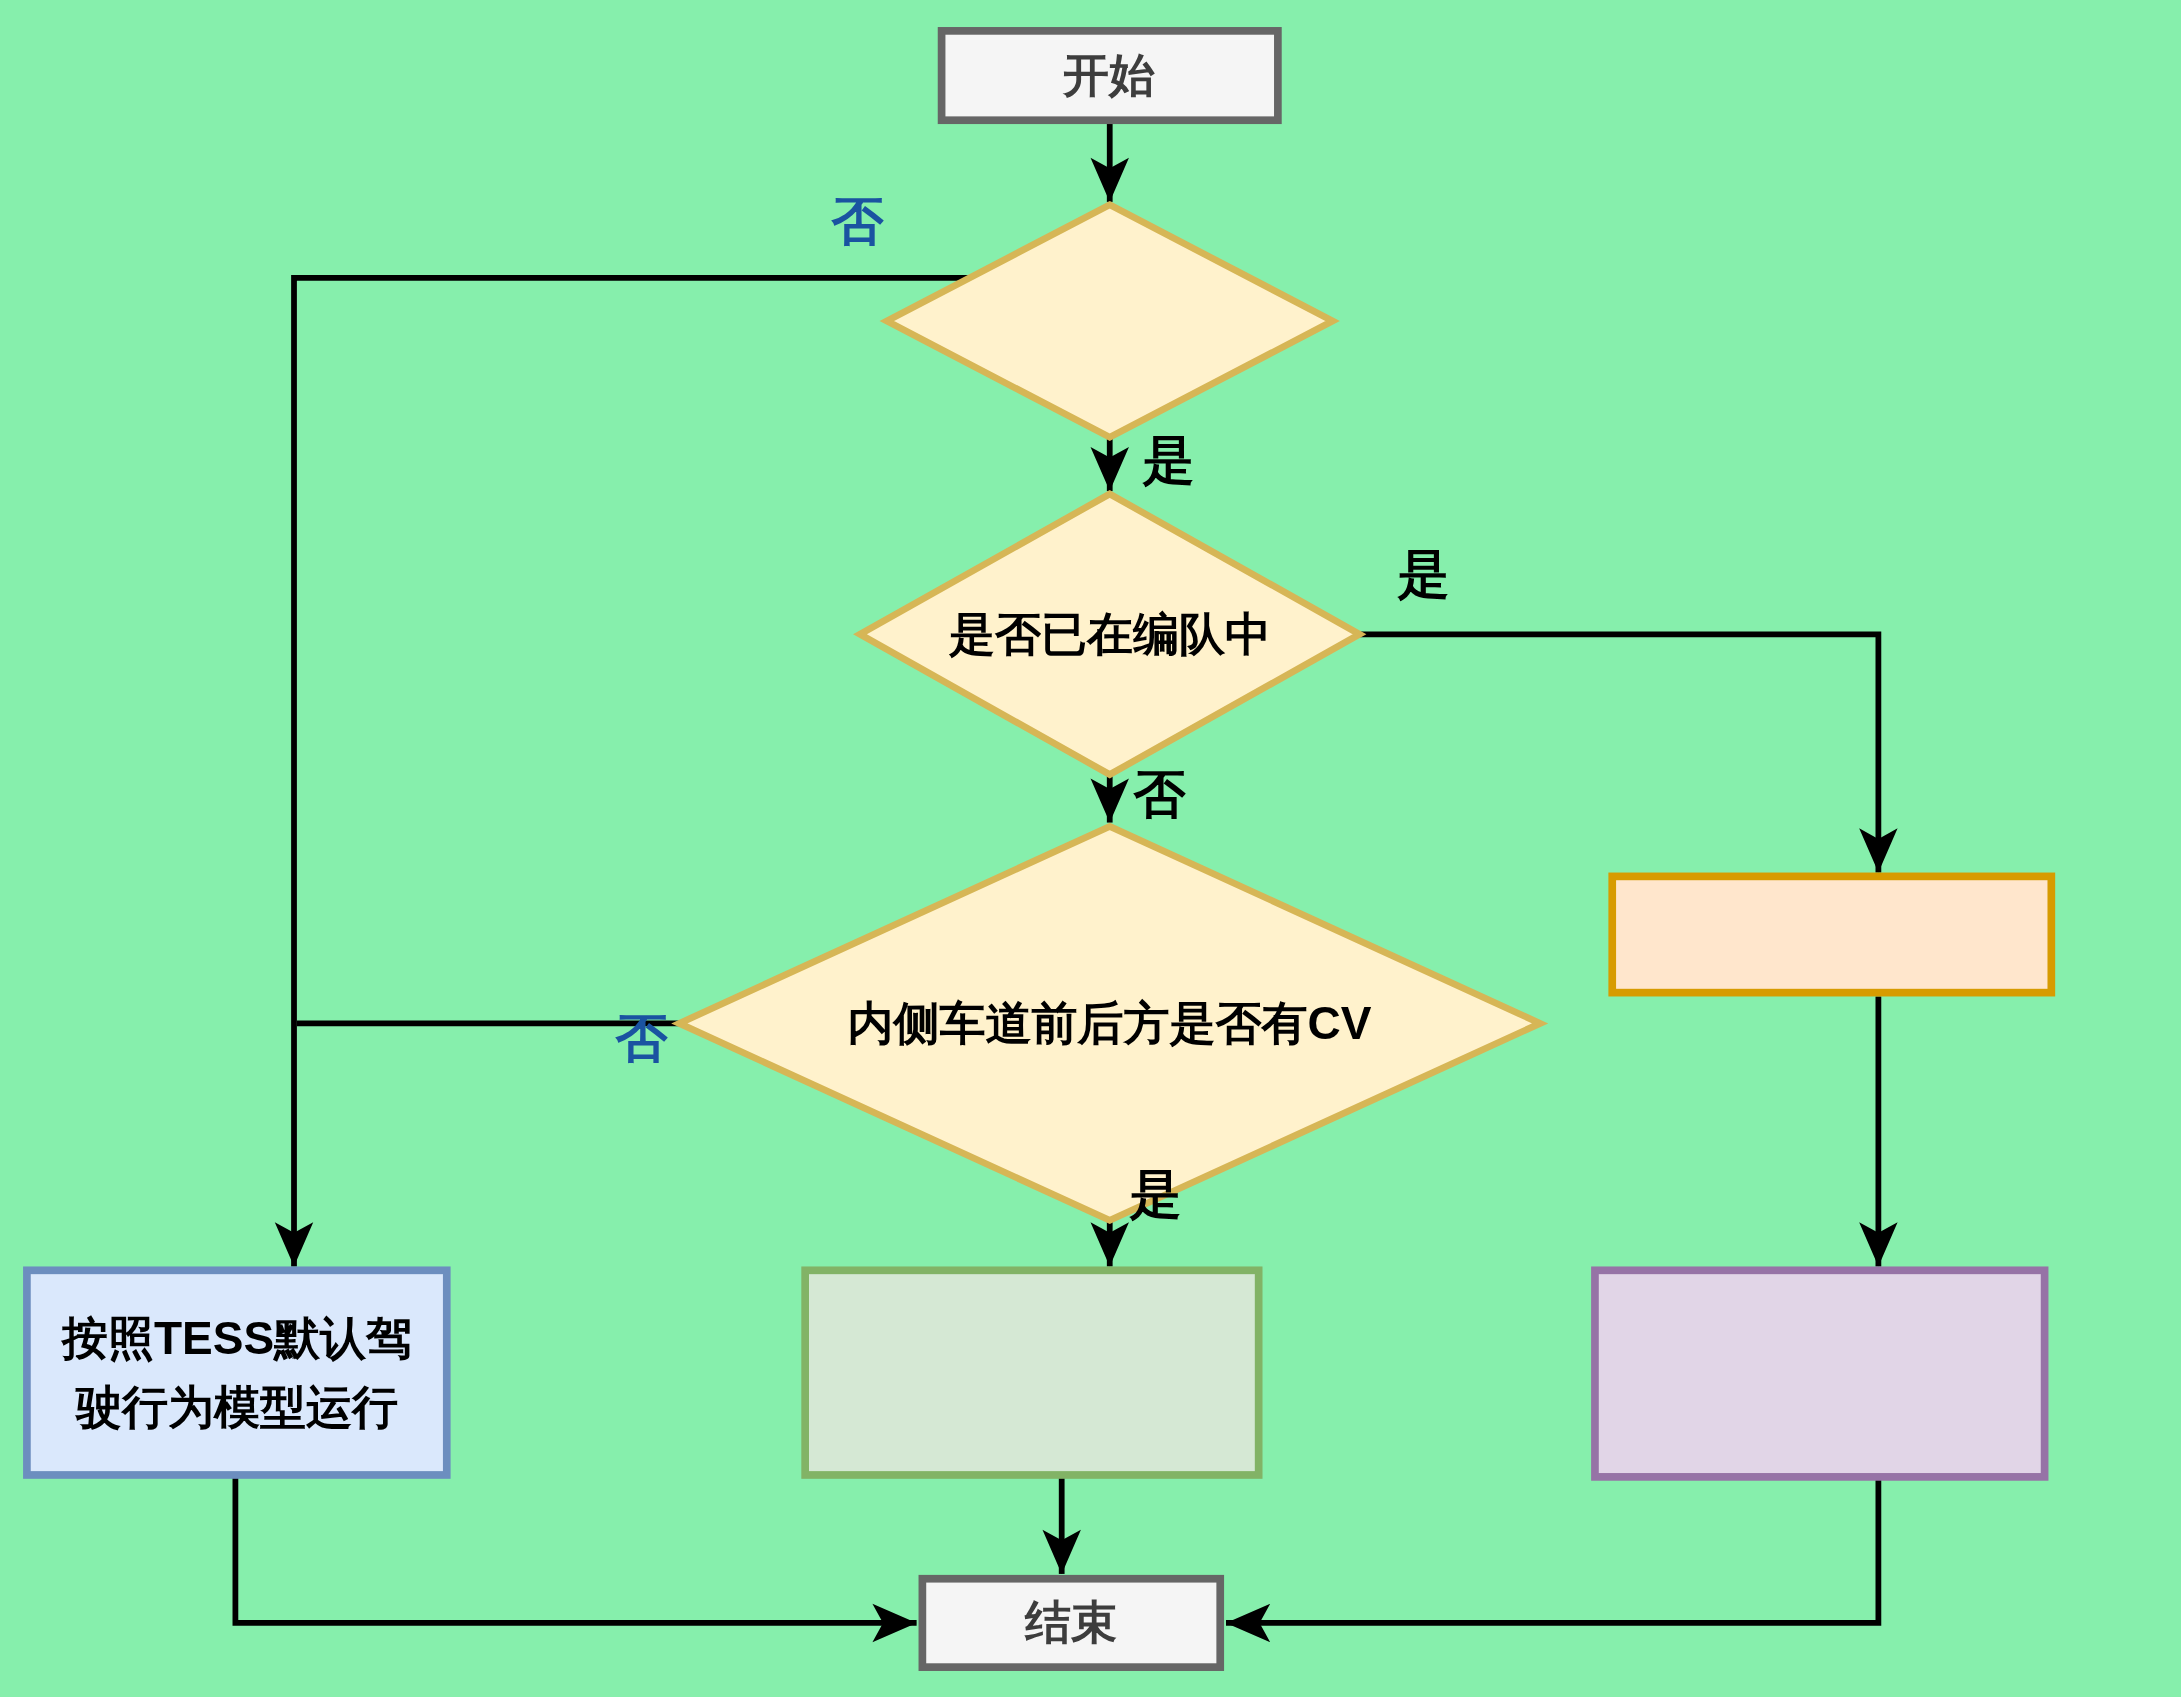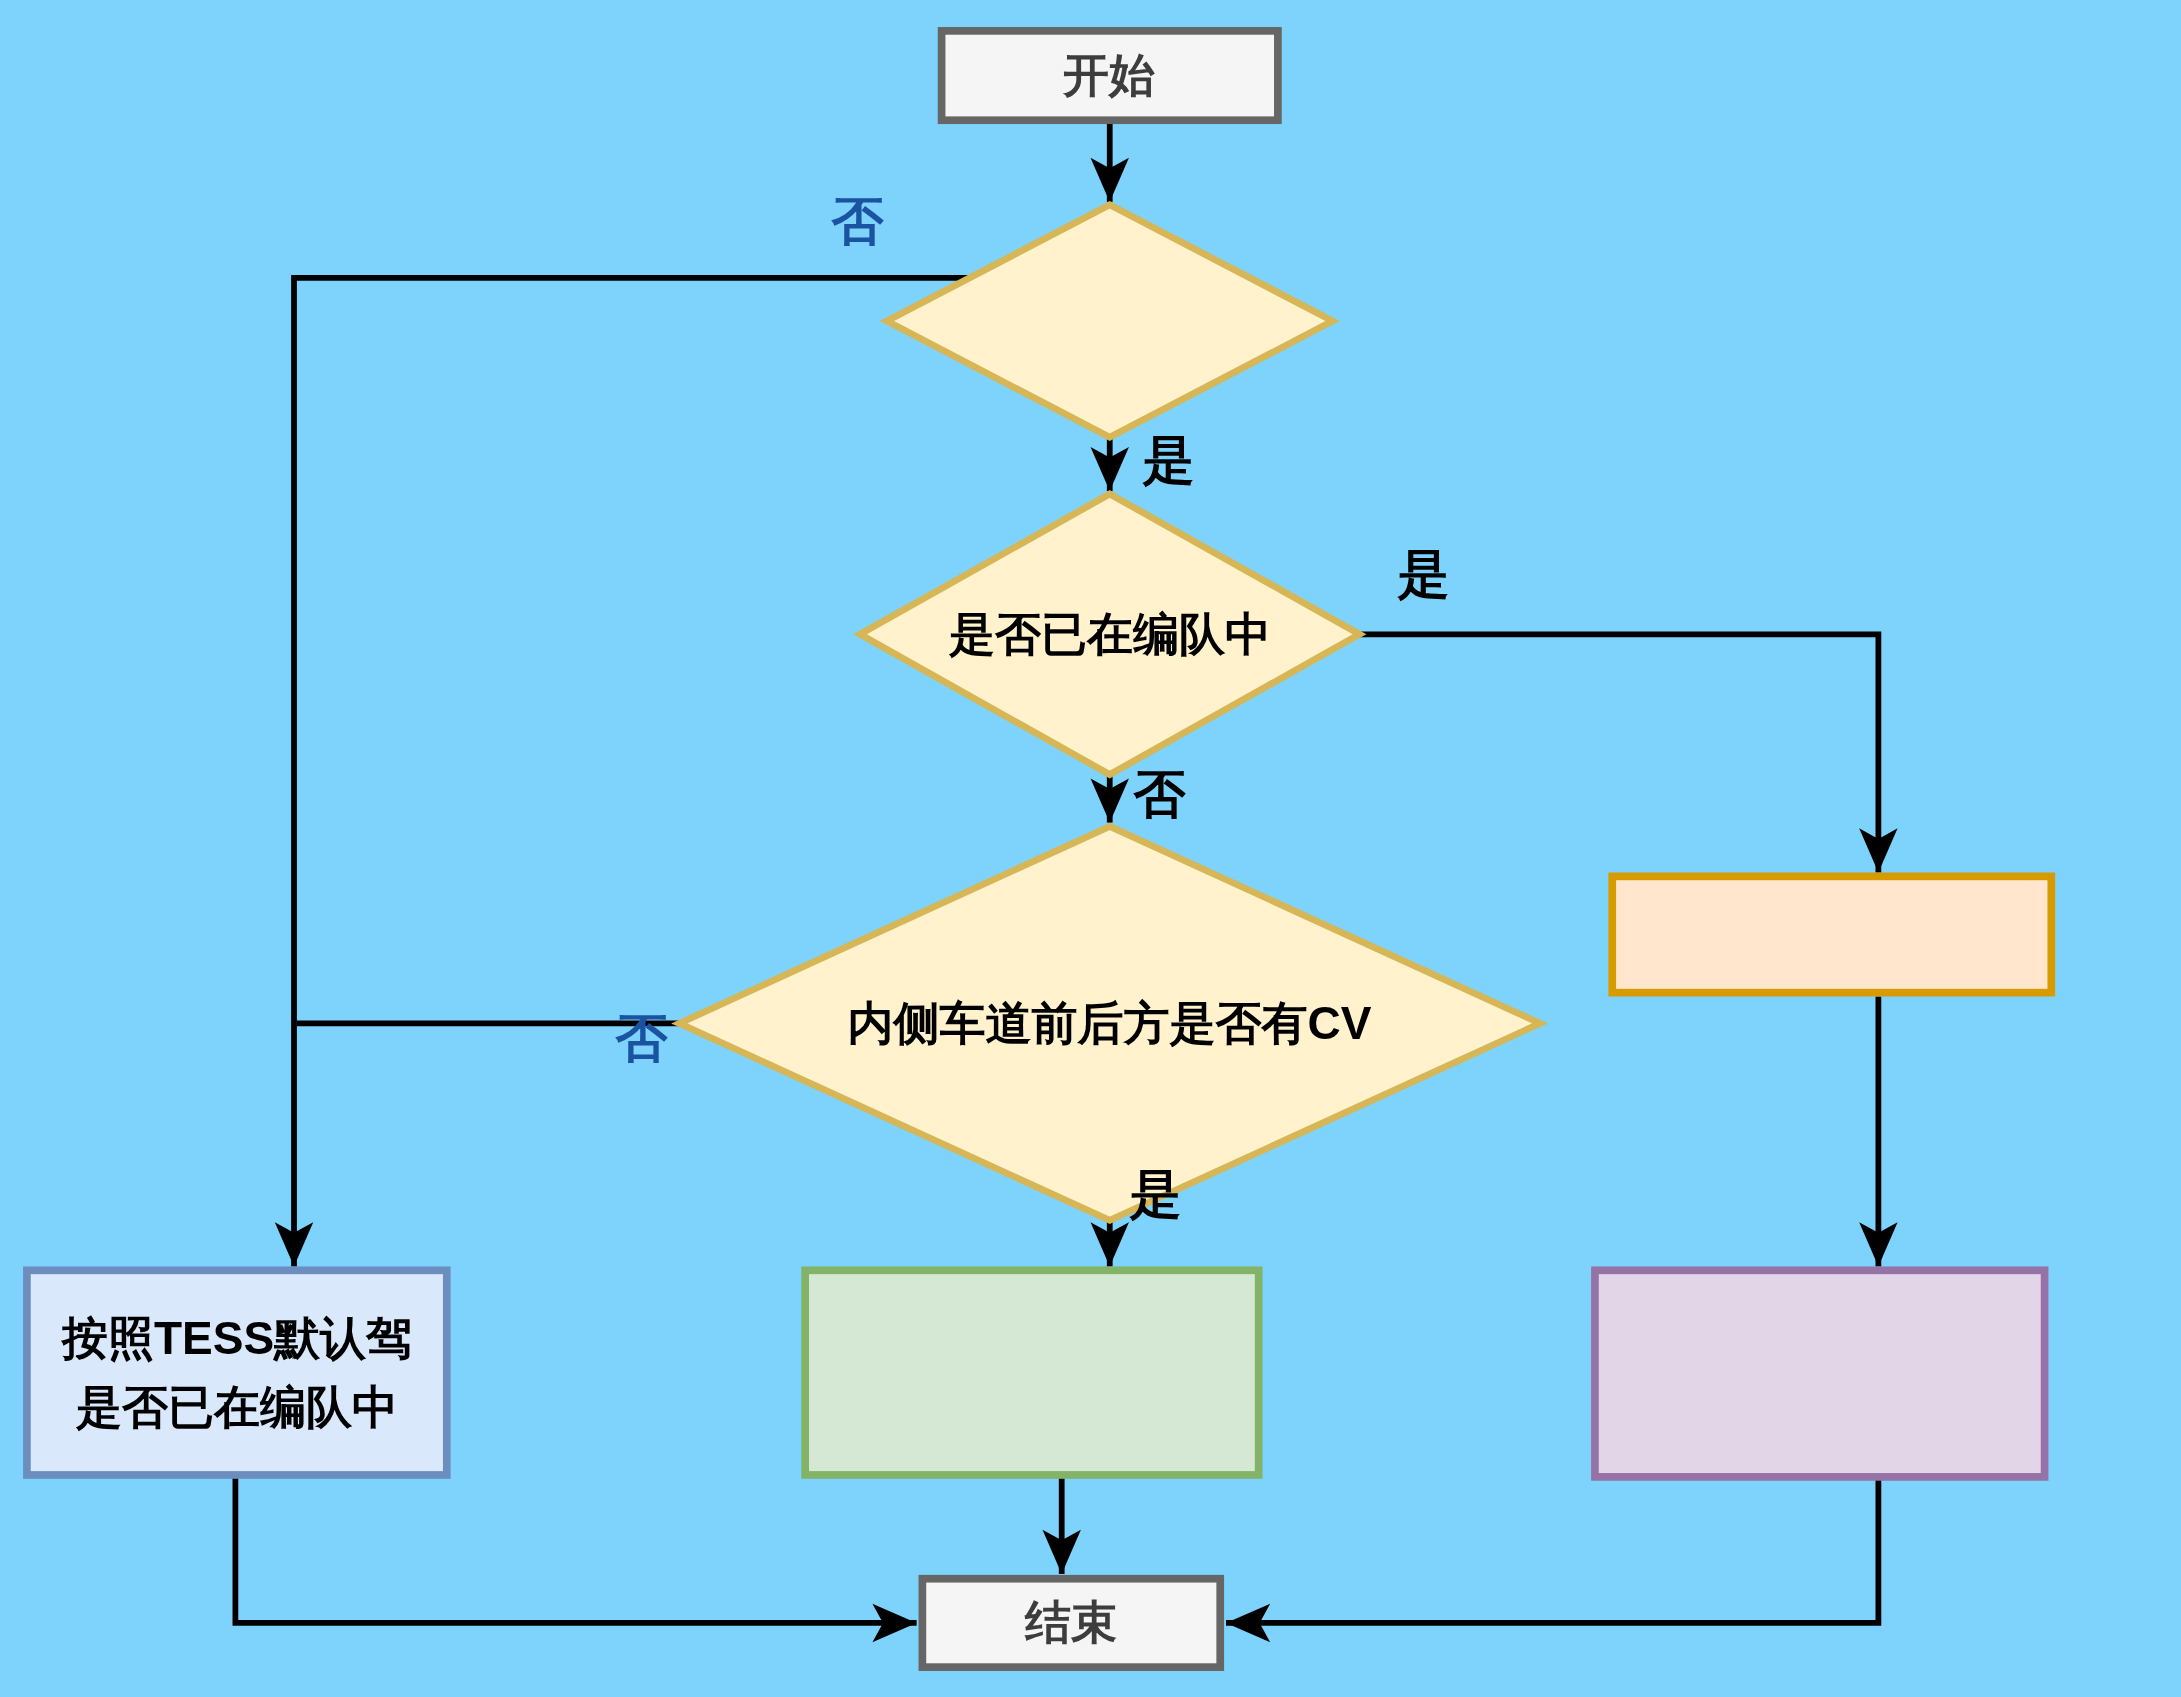--- a/index.html
+++ b/index.html
@@ -1,19 +1,19 @@
 <!DOCTYPE html>
 <html><head>
 <meta charset="utf-8">
 <style>
   html,body { margin:0; padding:0; background:#ffffff; }
   #stage {
     position:relative;
     width:2182px; height:1698px;
-    background:#7dd3fc;
+    background:#86efac;
     font-family:"Liberation Sans","DejaVu Sans",sans-serif;
     overflow:hidden;
   }
   #wires { position:absolute; left:0; top:0; width:2182px; height:1698px; }
   .node-label {
     position:absolute;
     display:flex; align-items:center; justify-content:center;
     font-weight:bold; font-size:46px; line-height:1.5;
     text-align:center; white-space:pre-line; color:#000000;
   }
@@ -61,21 +61,21 @@
   </svg>
 
   <div class="node-label terminator-label" style="left:941px; top:31px; width:336px; height:89px;">开始</div>
 
 
   <div class="node-label" style="left:860px; top:494px; width:500px; height:281px;">是否已在编队中</div>
 
   <div class="node-label" style="left:679px; top:826px; width:861px; height:394px;">内侧车道前后方是否有CV</div>
 
   <div class="node-label" style="left:27px; top:1270px; width:420px; height:205px;">按照TESS默认驾
-是否已在编队中</div>
+驶行为模型运行</div>
 
 
 
 
   <div class="node-label terminator-label" style="left:922px; top:1578px; width:298px; height:88px;">结束</div>
 
   <div class="edge-label no-blue" style="left:827px; top:191px;">否</div>
 
   <div class="edge-label" style="left:1138px; top:430px;">是</div>
 

